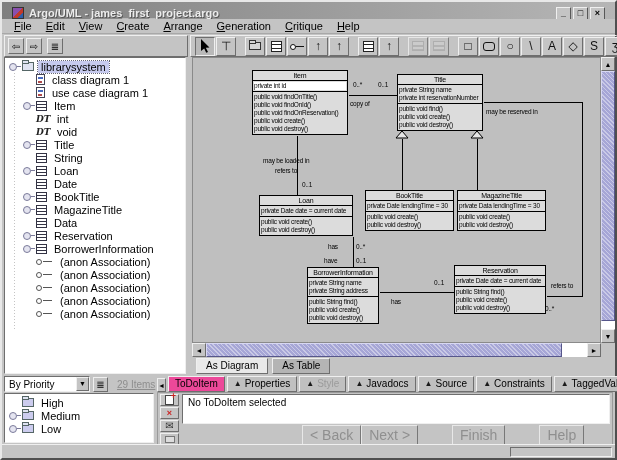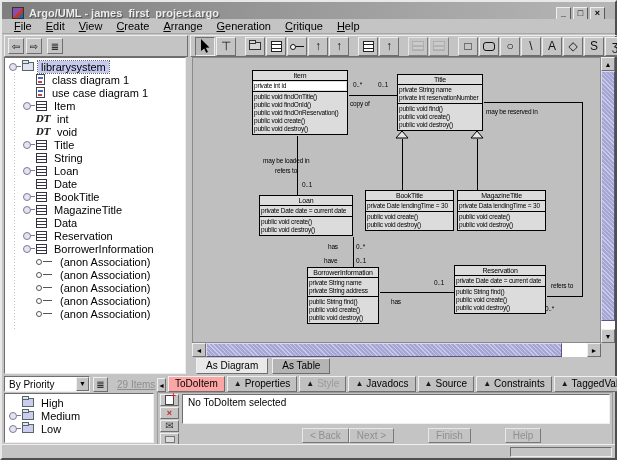--- a/index.html
+++ b/index.html
@@ -123,38 +123,38 @@
   #priority-combo .combo-txt { flex:1; }
   #todo-count { font-size:10px; color:#8e8e8e; margin-left:6px; white-space:nowrap;text-decoration:underline; }
   #todo-tree { position:absolute; left:2px; top:391px; width:150px; height:50px; background:#fff;
     border:1px solid; border-color:#6e6e6e #efefef #efefef #6e6e6e; padding-top:2px; overflow:hidden; }
 
   #detail-tabs-row { position:absolute; left:155px; top:373px; right:2px; height:17px; display:flex; align-items:flex-end; }
   .scrtab-btn { width:13px; height:14px; background:#c4c4c4; border:1px solid; border-color:#efefef #6e6e6e #6e6e6e #efefef;
     font-size:7px; color:#000; display:flex; align-items:center; justify-content:center; padding:0; margin-right:2px; }
   .dtab { display:inline-flex; align-items:center; gap:3px; font-size:10px; padding:1px 6px 2px;
     background:#c0c0c0; margin-right:2px; border:1px solid; border-color:#efefef #6e6e6e #6e6e6e #efefef; color:#000; }
-  .dtab.active { background:#fca5a5; }
+  .dtab.active { background:#ec4899; }
   .dtab.disabled .dtab-label { color:#9b9b9b; }
   .wedge { font-size:8px; color:#1a1a1a; line-height:1; }
 
   #detail-body { position:absolute; left:155px; top:390px; right:2px; height:53px; background:#c4c4c4;
     border:1px solid #9a9a9a; }
   #todo-strip { position:absolute; left:1px; top:1px; width:22px; bottom:1px; }
   .strip-btn { width:19px; height:12px; background:#c4c4c4; border:1px solid; border-color:#efefef #6e6e6e #6e6e6e #efefef;
     display:flex; align-items:center; justify-content:center; margin:0 0 1px 1px; padding:0; font-size:9px; line-height:1; }
   .doc-plus { position:relative; width:9px; height:10px; background:#fff; border:1px solid #444; }
   .doc-plus::after { content:'+'; position:absolute; right:-3px; top:-4px; color:#c22; font-weight:bold; font-size:9px; }
   .red-x { color:#c22; font-weight:bold; font-size:9px; }
   .env { font-size:10px; color:#333; }
   .gray-box { width:10px; height:7px; border:1px solid #777; background:#ddd; }
   #detail-content { position:absolute; left:24px; top:1px; right:2px; height:30px; background:#fff;
     border:1px solid; border-color:#6e6e6e #efefef #efefef #6e6e6e; font-size:10px; color:#000; padding:2px 5px; }
   #wizard-row { position:absolute; left:24px; right:2px; top:33px; height:18px; display:flex; align-items:center; }
-  .wbtn { font-size:10px; color:#8f8f8f; background:#c4c4c4; border:1px solid; border-color:#e8e8e8 #787878 #787878 #e8e8e8;
+  .wbtn { font-size:14px; color:#8f8f8f; background:#c4c4c4; border:1px solid; border-color:#e8e8e8 #787878 #787878 #e8e8e8;
     padding:1px 7px; white-space:nowrap; }
   .wsp1 { width:120px; } .wsp2 { width:34px; }
 
   
   #statusbar { position:absolute; left:0; right:0; bottom:0; height:14px; background:#c4c4c4; border-top:1px solid #efefef; }
   #status-field { position:absolute; right:3px; top:2px; width:102px; height:10px;
     border:1px solid; border-color:#6e6e6e #efefef #efefef #6e6e6e; }
 </style>
 </head>
 <body>

